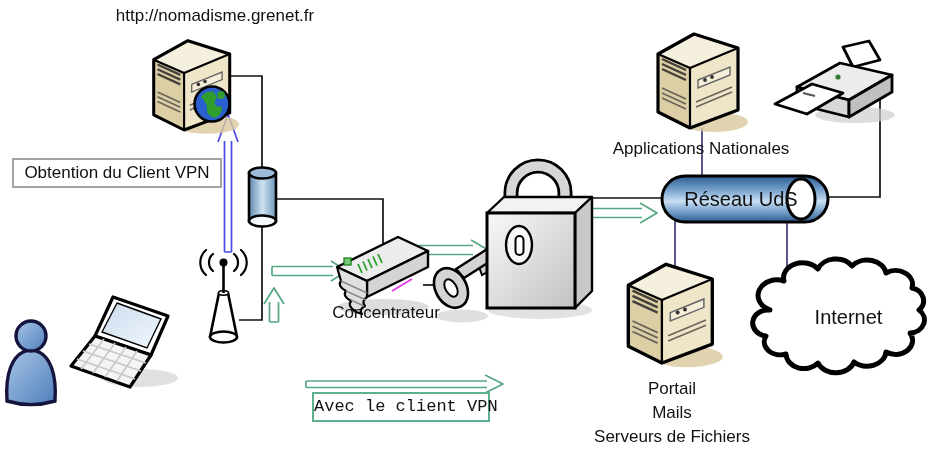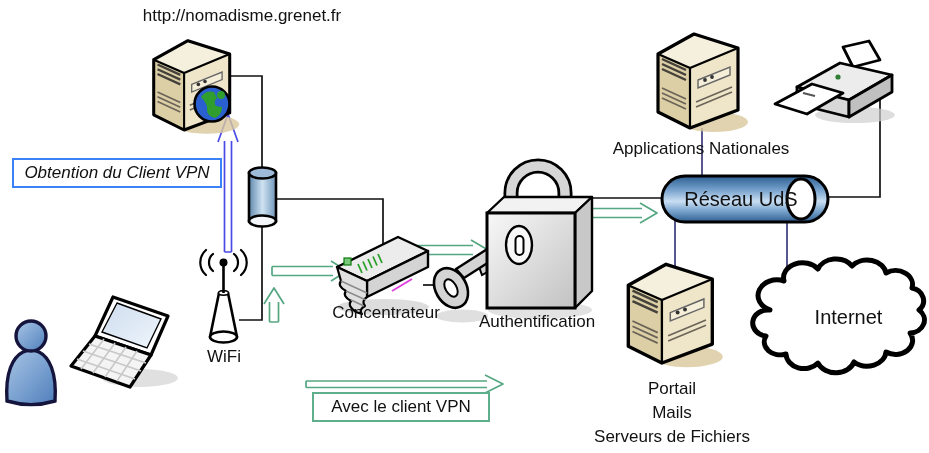--- a/index.html
+++ b/index.html
@@ -3,21 +3,21 @@
 <meta charset="utf-8">
 <style>
   html,body{margin:0;padding:0;background:#fff;}
   #stage{position:relative;width:929px;height:453px;background:#fff;overflow:hidden;
          font-family:"Liberation Sans",sans-serif;}
   #art{position:absolute;left:0;top:0;z-index:1;}
   .lbl{position:absolute;z-index:2;text-align:center;color:#111;
        font:17px/22px "Liberation Sans",sans-serif;white-space:nowrap;}
   .callout{position:absolute;z-index:2;text-align:center;color:#111;background:transparent;
        font:17px/26px "Liberation Sans",sans-serif;white-space:nowrap;}
-  .callout.blue{border:2px solid #3b82f6;font-style:italic;}
+  .callout.blue{border:2px solid #a3a3a3;}
   .callout.green{border:2px solid #5fae8c;}
   .big{font:20px/22px "Liberation Sans",sans-serif;}
   .bold{font-weight:normal;}
 </style>
 </head>
 <body>
 
 <div id="stage">
 
 <svg id="art" width="929" height="453" viewBox="0 0 929 453">
@@ -201,36 +201,34 @@
 
   <g>
     <path d="M770,310 A17,14 0 0 1 784,281 A19,15 0 0 1 818,269 A19,15 0 0 1 852,266
              A19,15 0 0 1 886,273 A17,14 0 0 1 912,288 A15,13 0 0 1 919,310
              A15,13 0 0 1 910,333 A17,14 0 0 1 886,352 A19,15 0 0 1 854,362
              A19,15 0 0 1 818,363 A18,15 0 0 1 786,354 A16,13 0 0 1 766,336
              A14,12 0 0 1 770,310 Z" fill="#fff" stroke="#000" stroke-width="5" stroke-linejoin="round"></path>
   </g>
 </svg>
 
-<div class="lbl" style="left:107px;top:5px;width:270px;">http://nomadisme.grenet.fr</div>
+<div class="lbl" style="left:80px;top:5px;width:270px;">http://nomadisme.grenet.fr</div>
 
 <div class="callout blue" style="left:12px;top:158px;width:206px;">Obtention du Client VPN</div>
 
-<div class="callout green" style="left:312px;top:392px;width:174px;">Avec le client VPN</div>
+<div class="callout green" style="left:312px;top:392px;width:174px;font-family:Liberation Mono, monospace;">Avec le client VPN</div>
 
 <div class="lbl" style="left:179px;top:346px;width:90px;">
-  <div>WiFi</div>
 </div>
 
 <div class="lbl" style="left:316px;top:302px;width:140px;">
   <div>Concentrateur</div>
 </div>
 
 <div class="lbl" style="left:457px;top:311px;width:160px;">
-  <div>Authentification</div>
 </div>
 
 <div class="lbl" style="left:591px;top:138px;width:220px;">Applications Nationales</div>
 
 <div class="lbl" style="left:577px;top:377px;width:190px;line-height:24px;">
   <div>Portail</div>
   <div>Mails</div>
   <div>Serveurs de Fichiers</div>
 </div>
 

